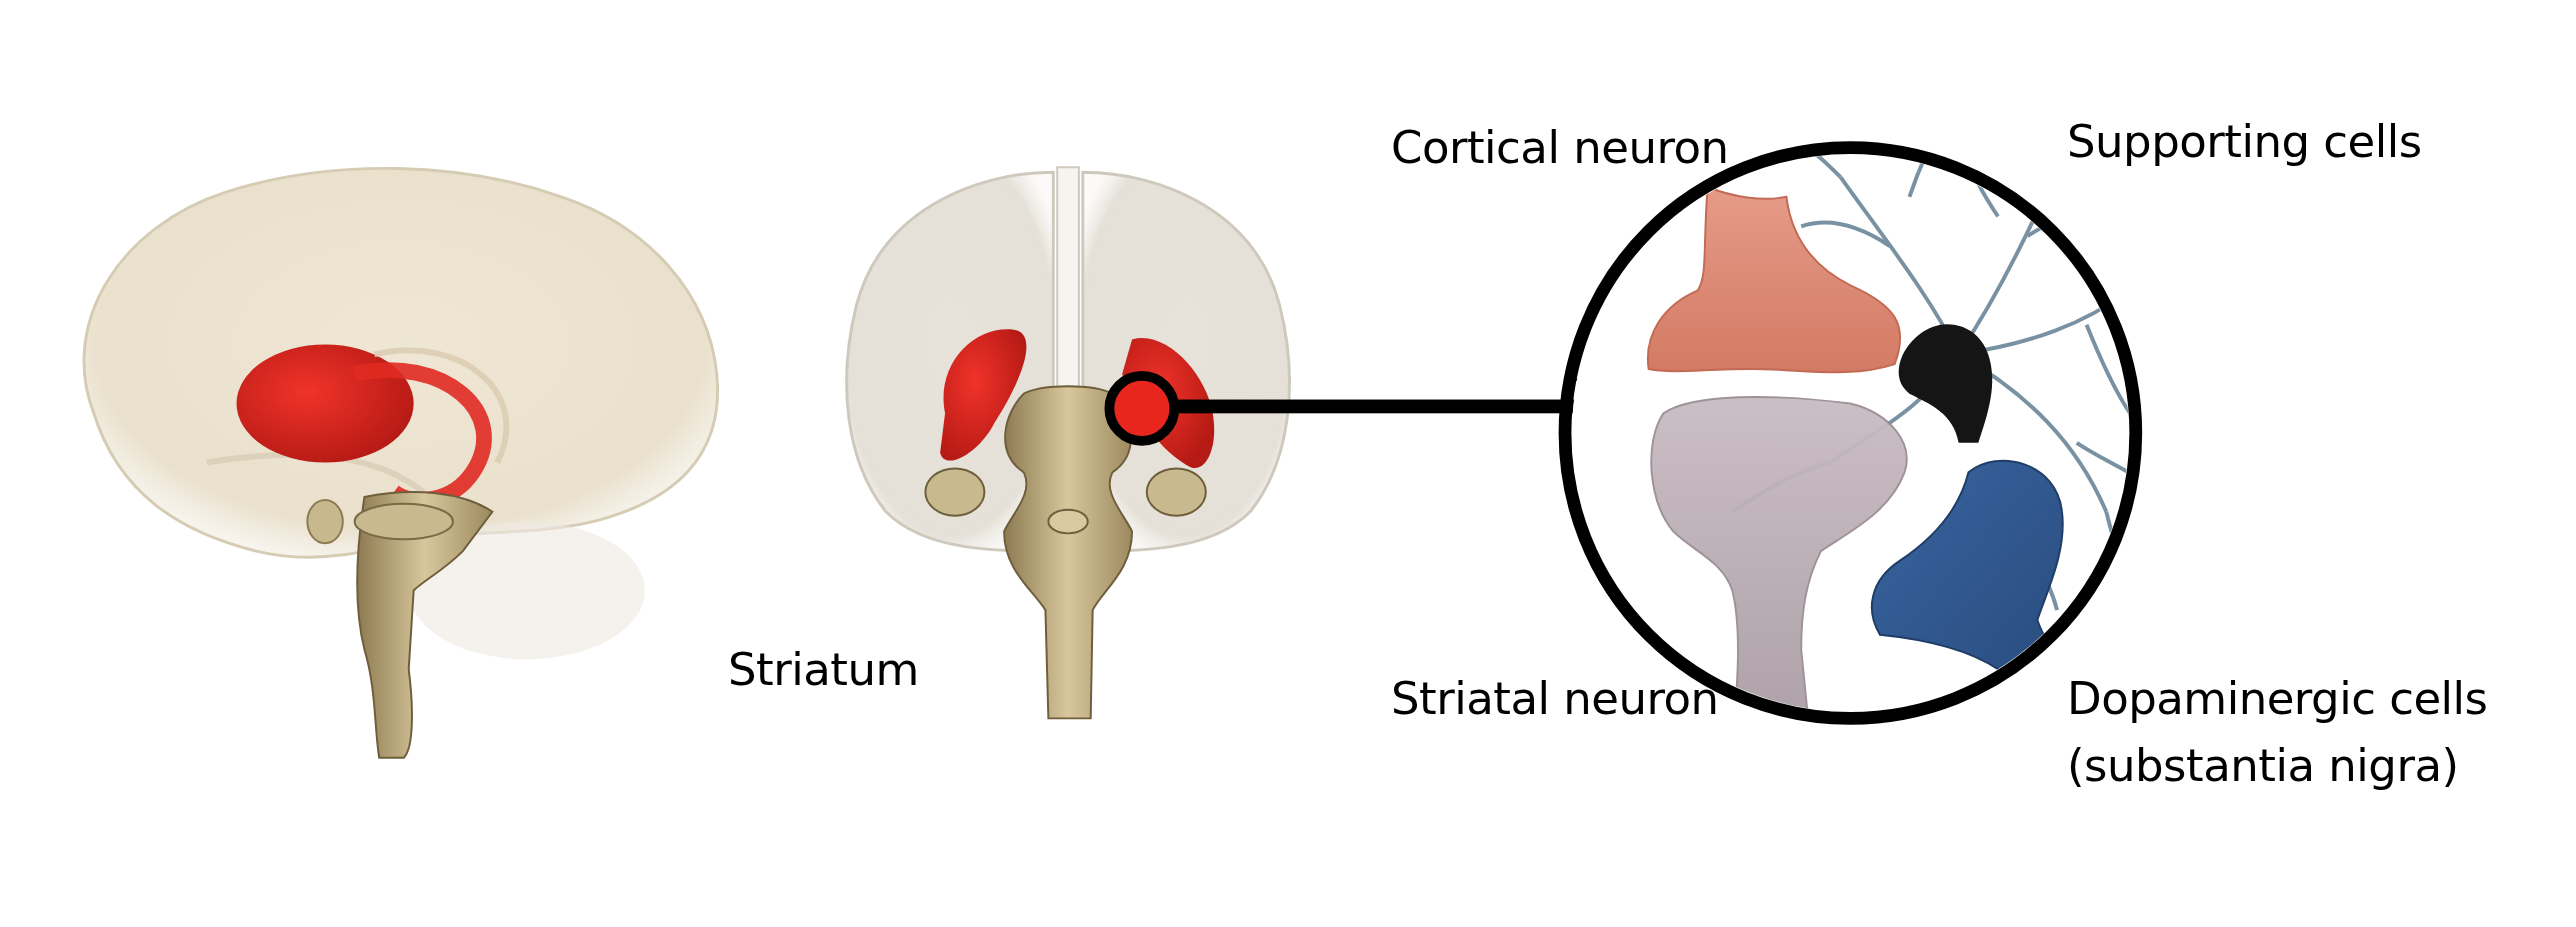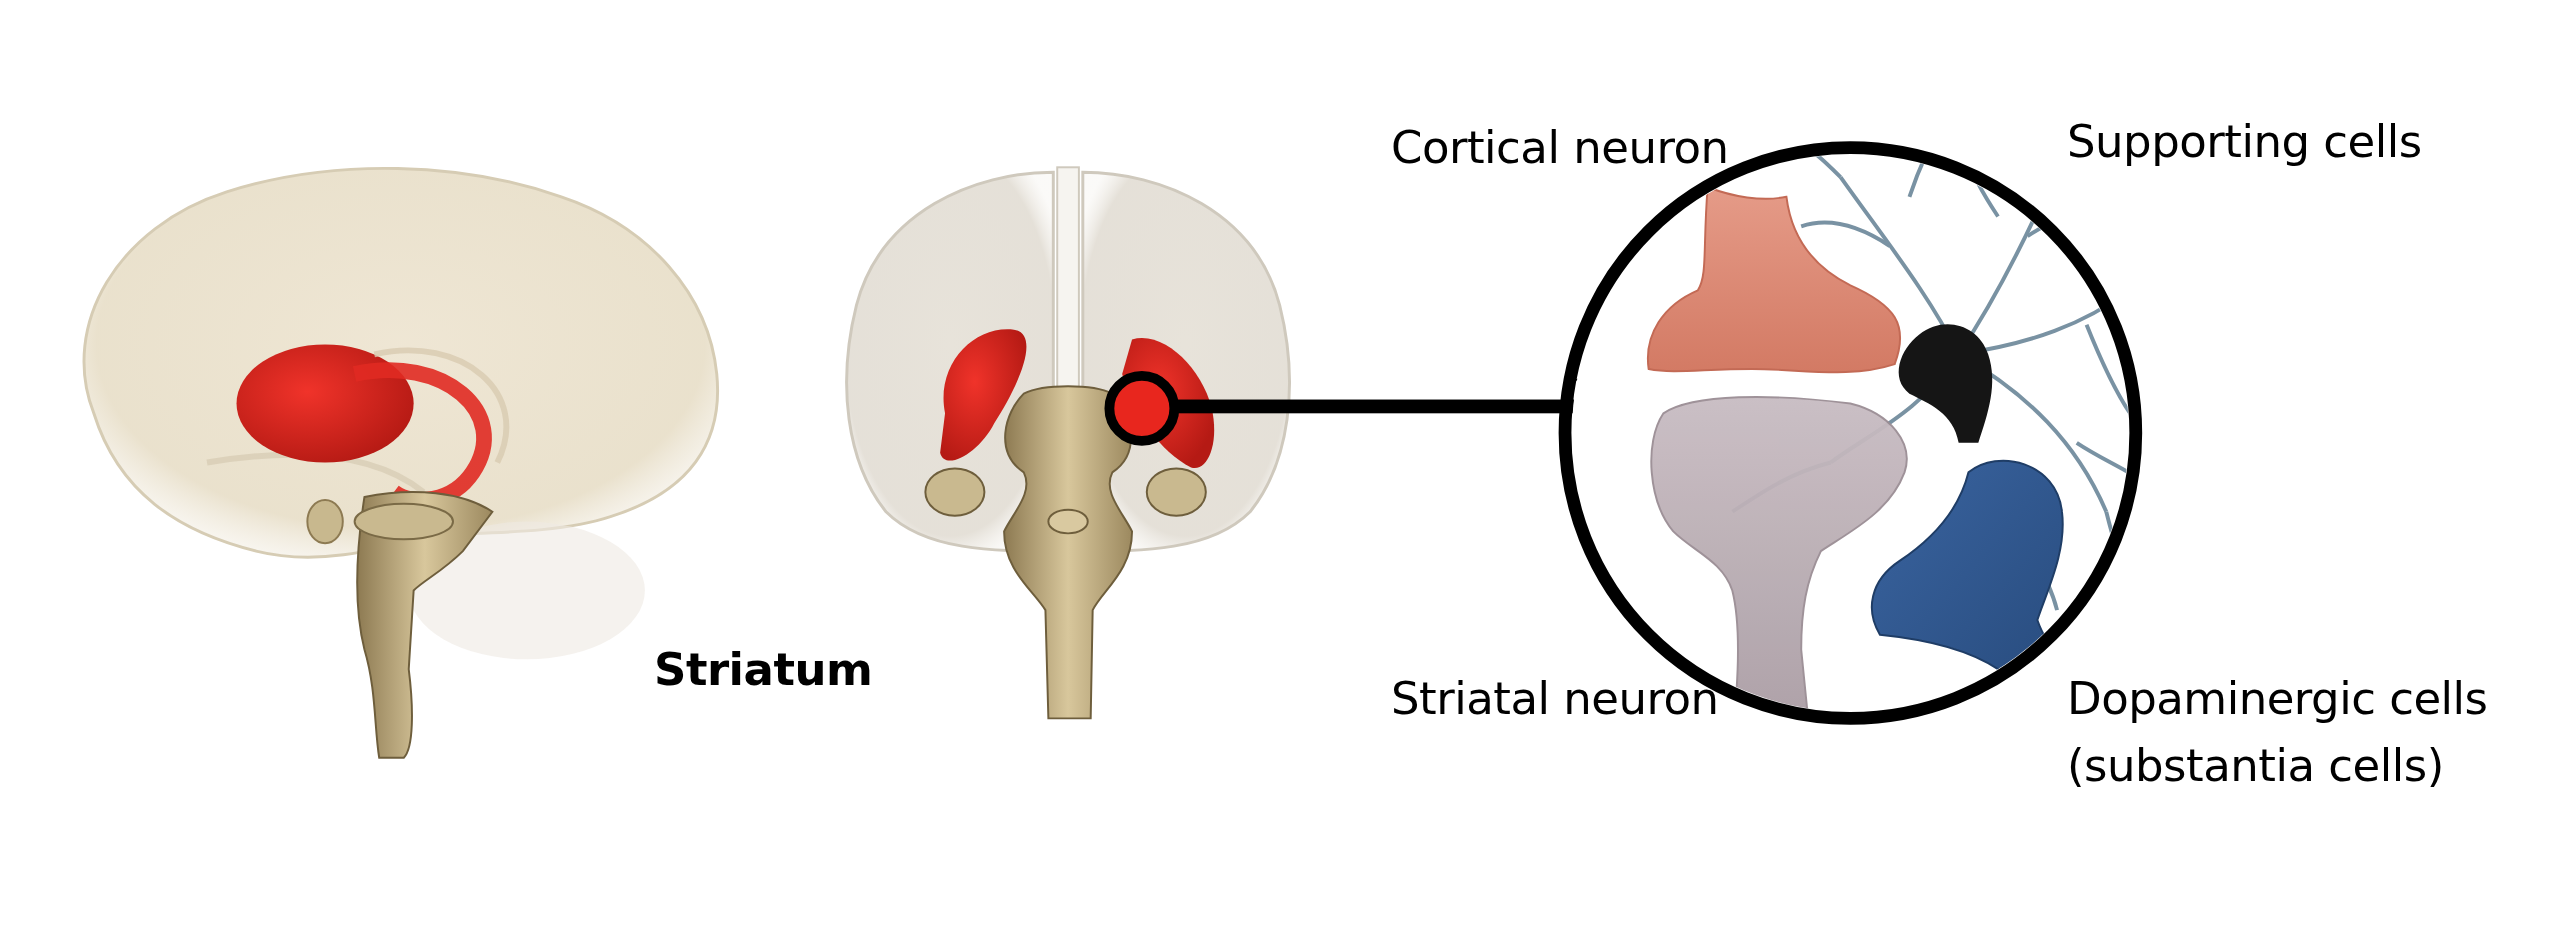--- a/index.html
+++ b/index.html
@@ -112,19 +112,19 @@
       <path d="M1735,190 C1760,200 1790,205 1815,200 C1820,240 1840,270 1880,290 C1925,310 1940,330 1925,370 C1880,385 1830,375 1780,375 C1730,375 1700,380 1675,375 C1670,340 1690,310 1725,295 C1735,280 1730,250 1735,190 Z" fill="url(#cortical)" stroke="#c36a55" stroke-width="2"></path>
 
       <path d="M1690,420 C1720,400 1800,400 1880,410 C1920,420 1945,450 1935,480 C1920,520 1880,540 1850,560 C1835,590 1830,620 1830,660 L1840,760 L1760,760 C1765,700 1770,640 1760,600 C1750,570 1720,560 1700,540 C1675,510 1670,450 1690,420 Z" fill="url(#striatal)" stroke="#9a8d94" stroke-width="2" opacity="0.95"></path>
 
       <path d="M2000,480 C2030,455 2090,470 2095,520 C2100,560 2080,600 2070,630 C2080,660 2110,690 2120,720 L2060,720 C2050,700 2040,690 2030,680 C2000,660 1960,650 1910,645 C1895,620 1900,590 1930,570 C1960,550 1990,520 2000,480 Z" fill="url(#dopa)" stroke="#1f3d66" stroke-width="2"></path>
     </g>
     <circle cx="1880" cy="440" r="290" fill="none" stroke="#000" stroke-width="13"></circle>
   </g>
 </svg>
 
-<div class="label" style="left:654px; top:642px;font-weight:bold;">Striatum</div>
+<div class="label" style="left:728px; top:642px;">Striatum</div>
 <div class="label" style="left:1391px; top:120px;text-align:center;">Cortical neuron</div>
 <div class="label" style="left:2067px; top:105px;margin-top:9px;">Supporting cells</div>
 <div class="label" style="left:1391px; top:671px;">Striatal neuron</div>
 <div class="label" style="left:2067px; top:671px;">Dopaminergic cells</div>
-<div class="label" style="left:2067px; top:738px;">(substantia cells)</div>
+<div class="label" style="left:2067px; top:738px;">(substantia nigra)</div>
 
 
 </body></html>

